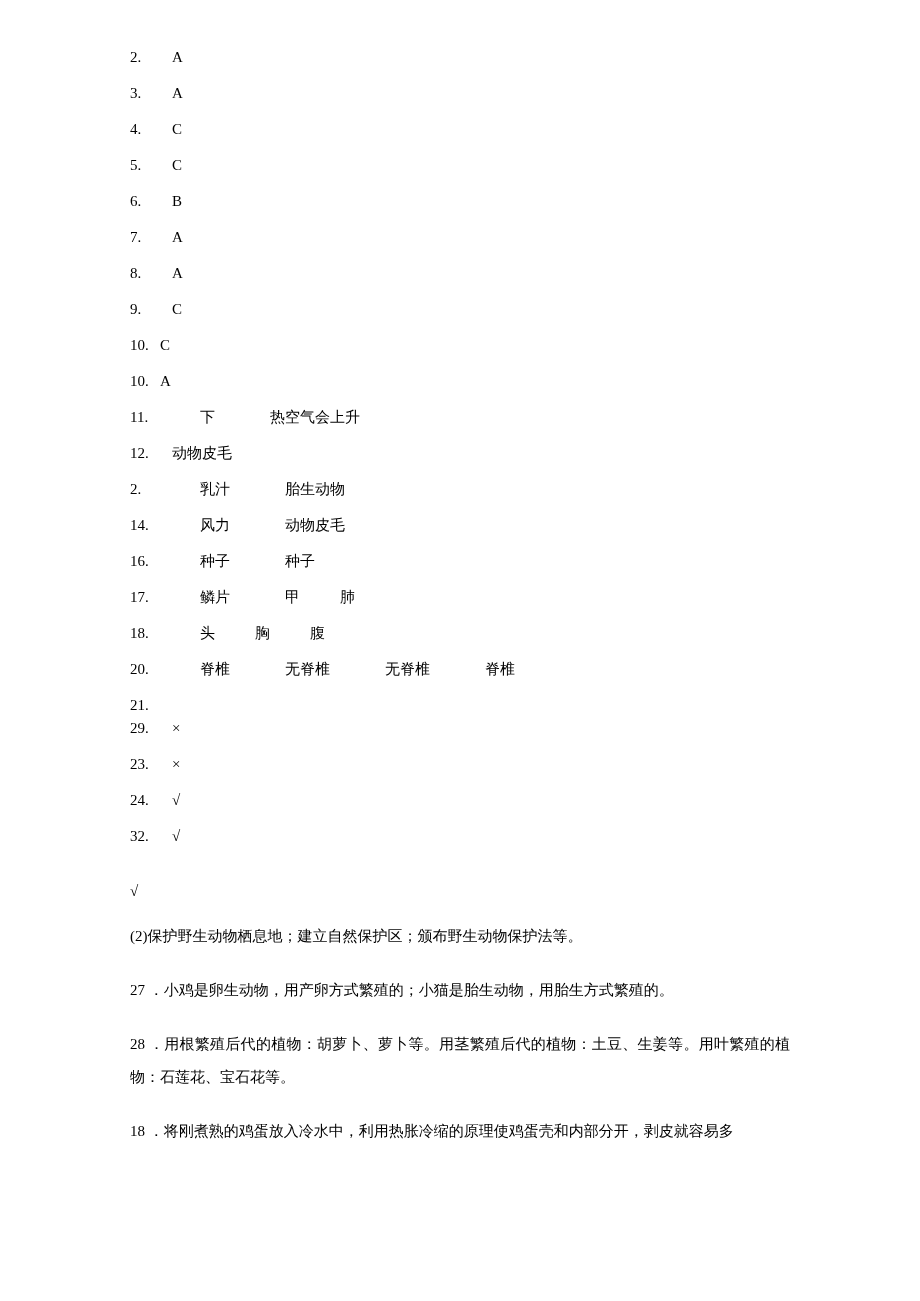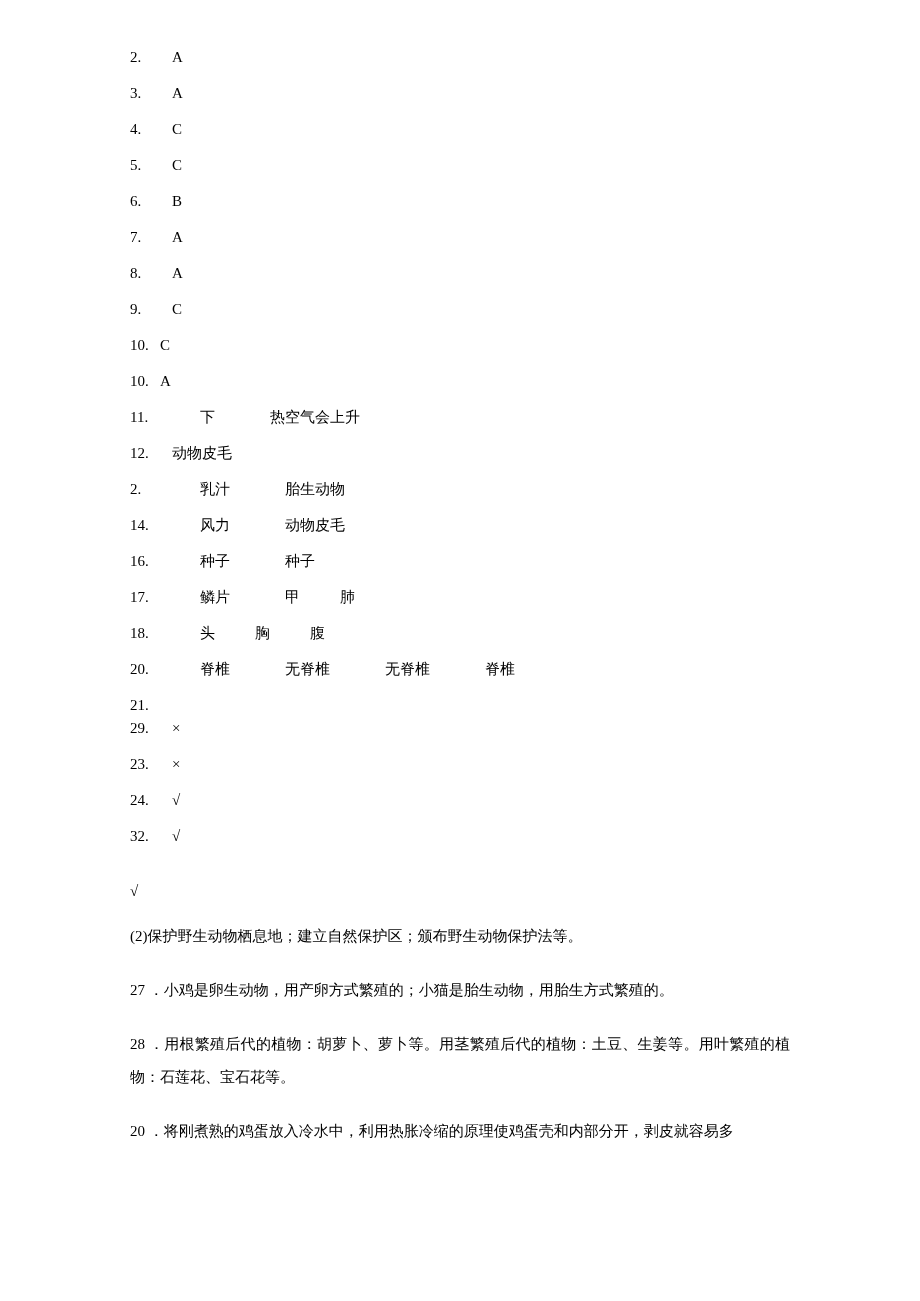--- a/index.html
+++ b/index.html
@@ -200,15 +200,15 @@
         <span class="gap-sm"></span>
       <span>√</span>
     </div>
   </div>
 
   <div class="solo">√</div>
 
   <div class="para">(2)保护野生动物栖息地；建立自然保护区；颁布野生动物保护法等。</div>
   <div class="para">27 ．小鸡是卵生动物，用产卵方式繁殖的；小猫是胎生动物，用胎生方式繁殖的。</div>
   <div class="para">28 ．用根繁殖后代的植物：胡萝卜、萝卜等。用茎繁殖后代的植物：土豆、生姜等。用叶繁殖的植物：石莲花、宝石花等。</div>
-  <div class="para">20 ．将刚煮熟的鸡蛋放入冷水中，利用热胀冷缩的原理使鸡蛋壳和内部分开，剥皮就容易多</div>
+  <div class="para">18 ．将刚煮熟的鸡蛋放入冷水中，利用热胀冷缩的原理使鸡蛋壳和内部分开，剥皮就容易多</div>
 
 </div>
 
 </body></html>

